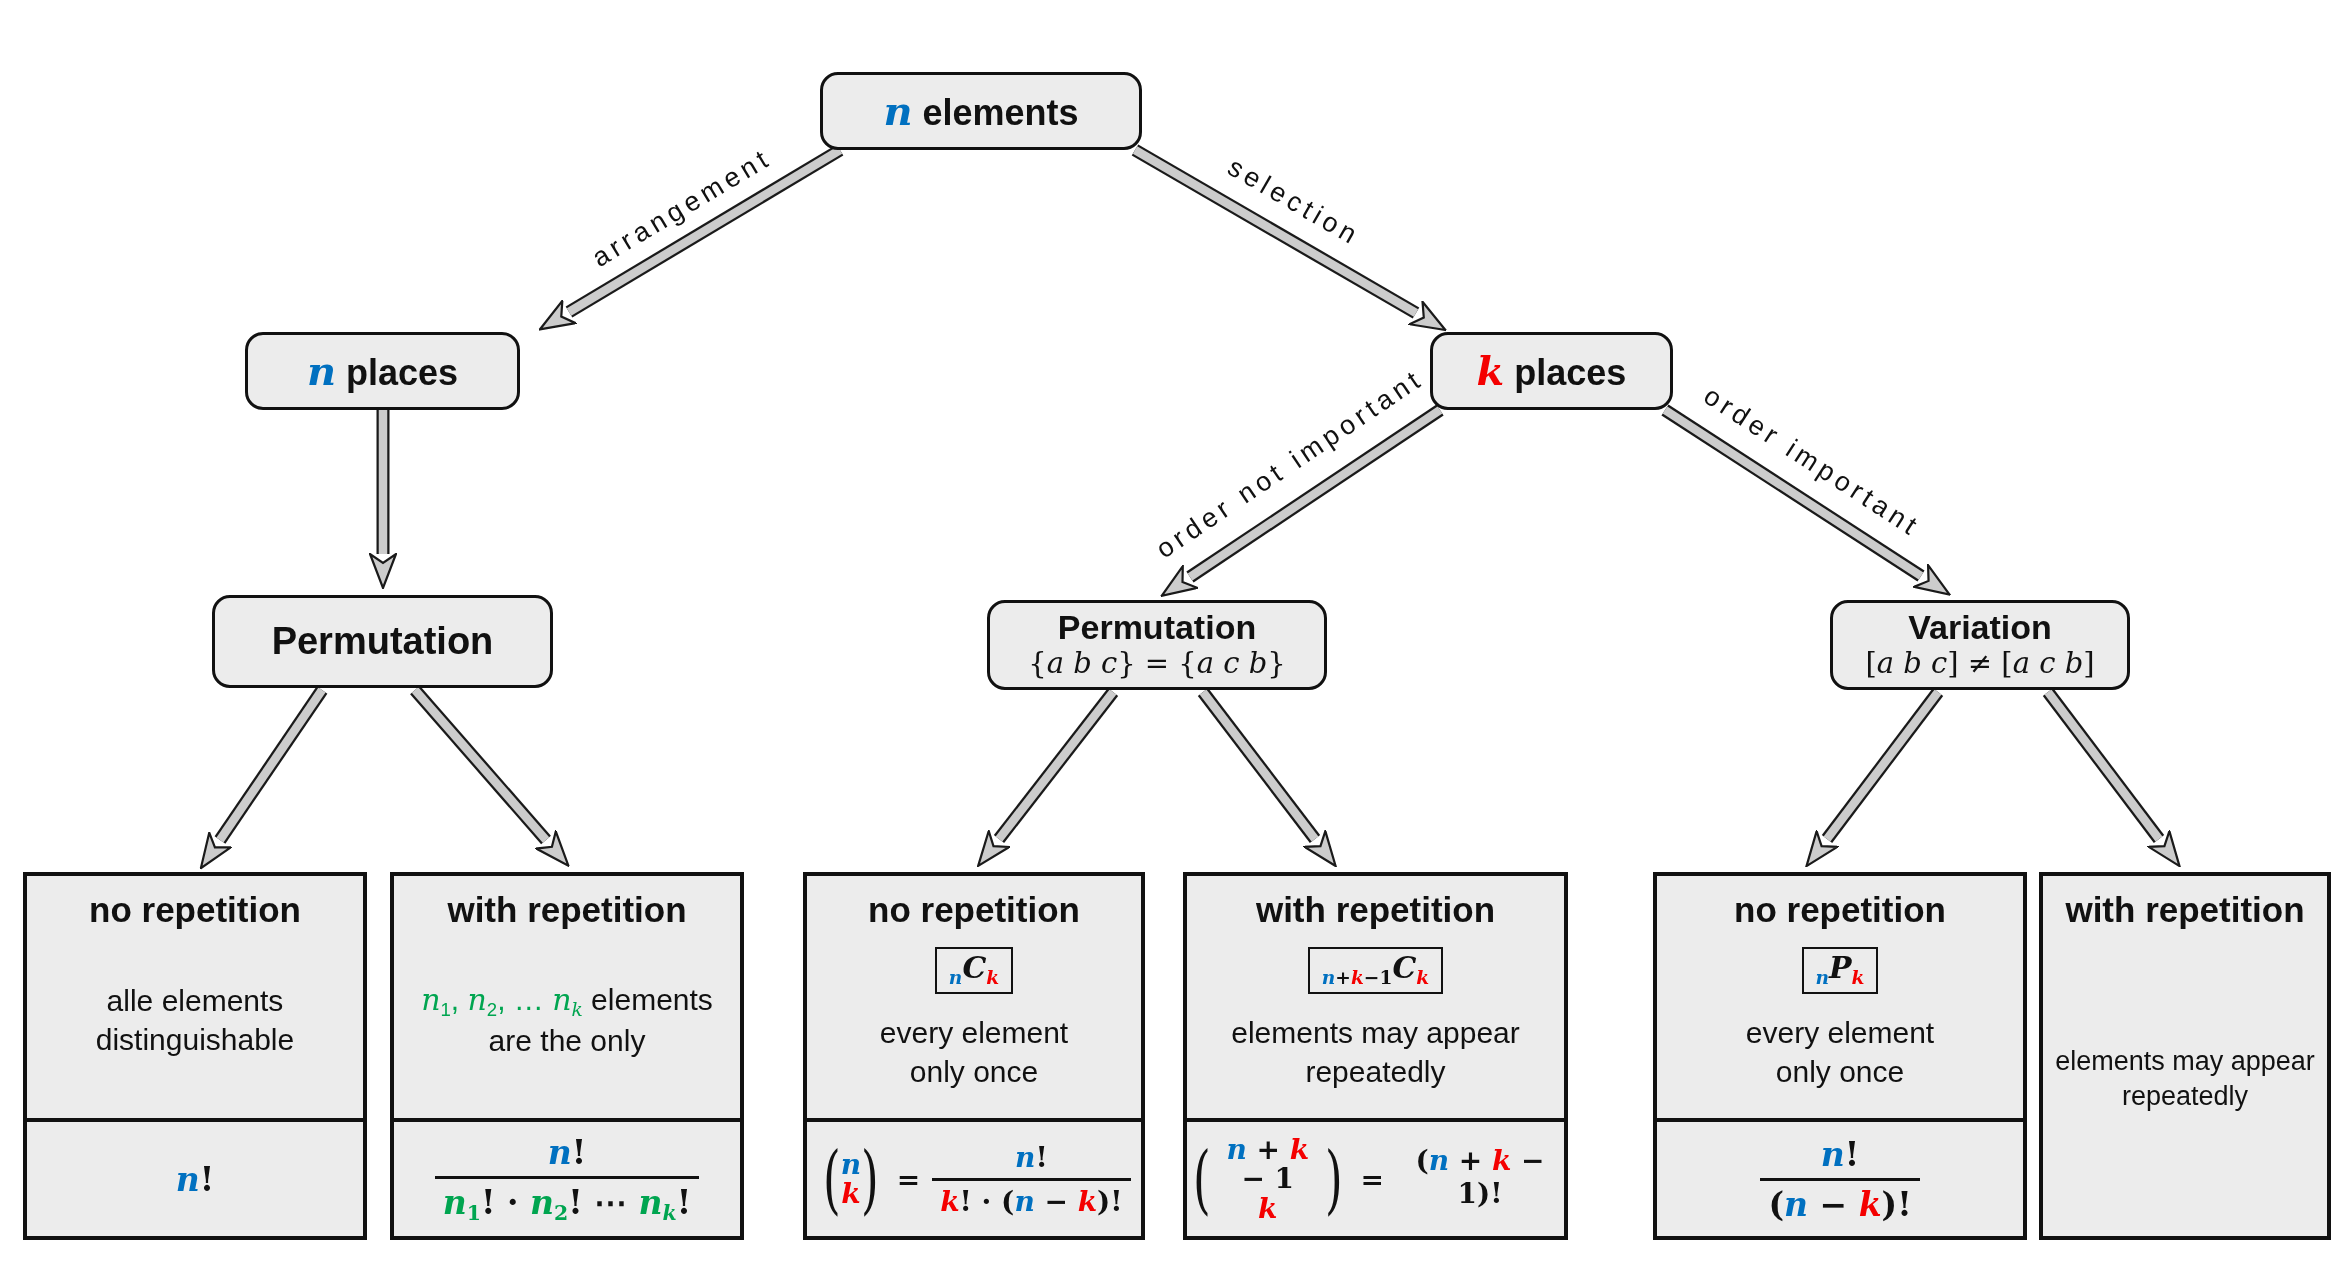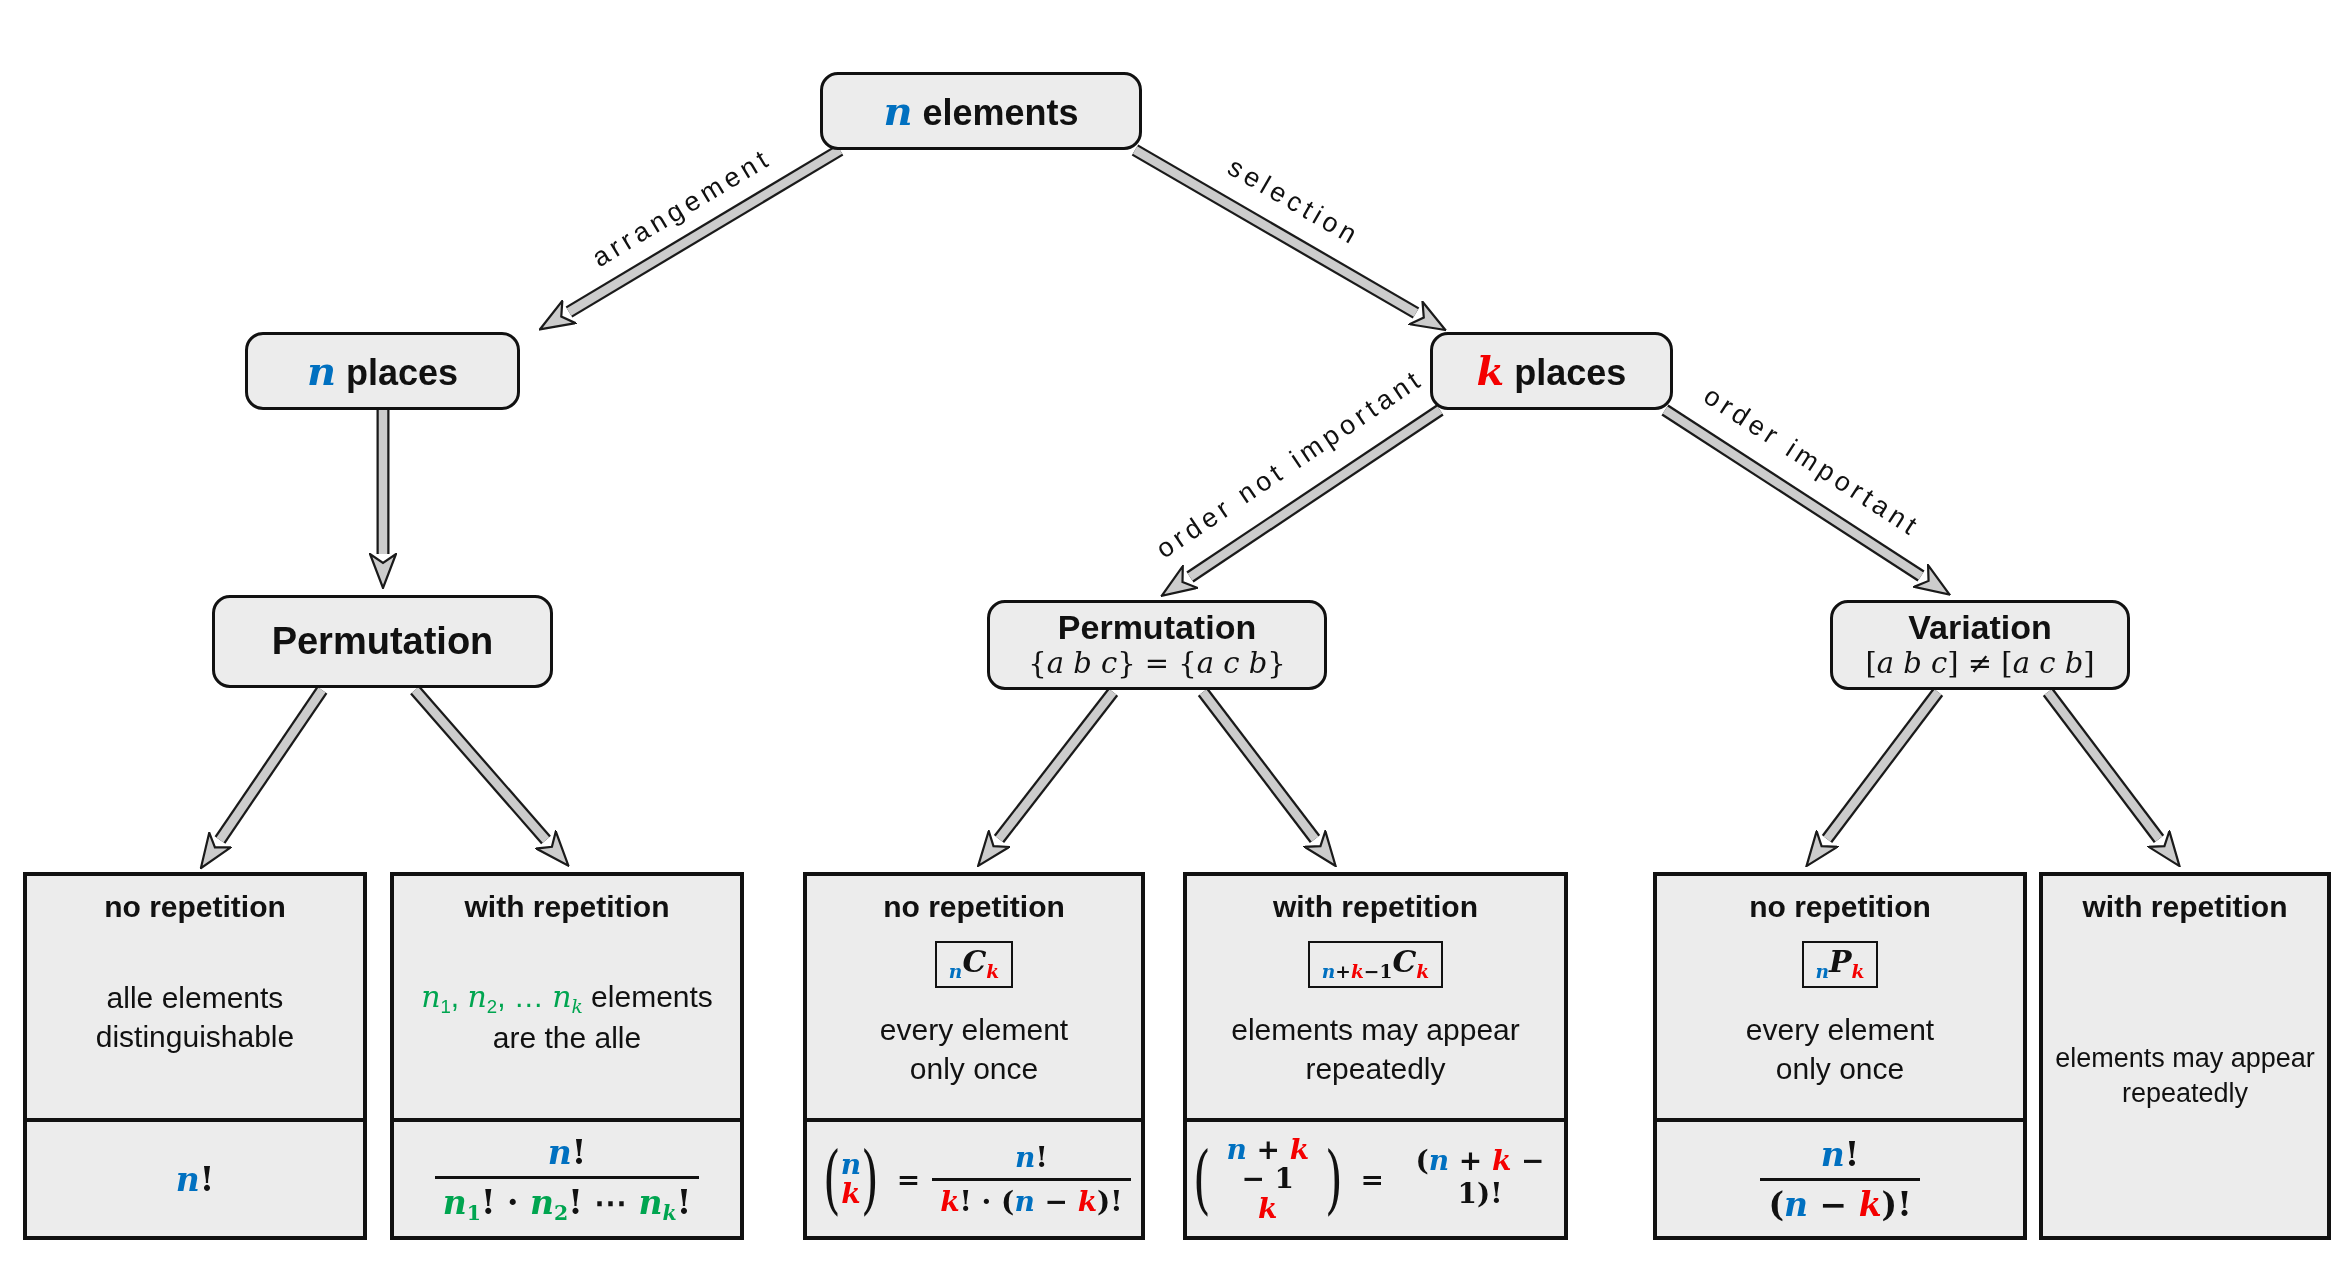--- a/index.html
+++ b/index.html
@@ -17,21 +17,21 @@
 
   .mi{font-family:"DejaVu Serif","Liberation Serif",serif;font-style:italic;}
   .sb{font-size:.62em;vertical-align:-0.3em;}
   .sp{font-size:.62em;vertical-align:.55em;}
 
   .edge-label{position:absolute;z-index:3;font-size:27px;letter-spacing:.17em;white-space:nowrap;color:#111;}
 
   .leaf{position:absolute;z-index:2;background:#ececec;border:4px solid #111;box-sizing:border-box;
         display:flex;flex-direction:column;text-align:center;}
   .leaf-top{flex:1;display:flex;flex-direction:column;align-items:center;padding:14px 6px 8px;min-height:0;}
-  .leaf-header{font-weight:bold;font-size:30px;}
+  .leaf-header{font-weight:bold;font-size:35px;}
   .badge{margin-top:17px;border:2px solid #111;padding:0 12px 3px;background:#ececec;
          font-family:"DejaVu Serif","Liberation Serif",serif;font-weight:bold;font-size:30px;line-height:1.25;}
   .desc{margin:auto 0;font-size:30px;line-height:1.3;}
   .desc div{white-space:nowrap;}
   .desc-sm{font-size:27px;}
   .leaf-formula{height:114px;border-top:4px solid #111;display:flex;align-items:center;justify-content:center;
                 font-family:"DejaVu Serif","Liberation Serif",serif;font-weight:bold;font-size:33px;}
   .f-sm{font-size:28px;}
   .frac{display:inline-flex;flex-direction:column;vertical-align:middle;text-align:center;}
   .frac .num{padding:0 8px 4px;}
@@ -141,21 +141,21 @@
     <div class="leaf-formula">
       <span><span class="mi" style="color: rgb(0, 112, 192);">n</span><span>!</span></span>
     </div>
   </div>
 
   <div class="leaf" style="left:390px;top:872px;width:354px;height:368px;">
     <div class="leaf-top">
       <div class="leaf-header">with repetition</div>
       <div class="desc">
         <div><span class="mi" style="color: rgb(0, 165, 80);">n</span><span class="sb" style="color: rgb(0, 165, 80);">1</span><span style="color: rgb(0, 165, 80);">, </span><span class="mi" style="color: rgb(0, 165, 80);">n</span><span class="sb" style="color: rgb(0, 165, 80);">2</span><span style="color: rgb(0, 165, 80);">, … </span><span class="mi" style="color: rgb(0, 165, 80);">n</span><span class="mi sb" style="color: rgb(0, 165, 80);">k</span><span> elements</span></div>
-        <div><span>are the alle</span></div>
+        <div><span>are the only</span></div>
       </div>
     </div>
     <div class="leaf-formula">
       <span class="frac">
           <span class="num"><span class="mi" style="color: rgb(0, 112, 192);">n</span><span>!</span></span>
           <span class="den"><span class="mi" style="color: rgb(0, 165, 80);">n</span><span class="sb" style="color: rgb(0, 165, 80);">1</span><span>! · </span><span class="mi" style="color: rgb(0, 165, 80);">n</span><span class="sb" style="color: rgb(0, 165, 80);">2</span><span>! ⋯ </span><span class="mi" style="color: rgb(0, 165, 80);">n</span><span class="mi sb" style="color: rgb(0, 165, 80);">k</span><span>!</span></span>
         </span>
     </div>
   </div>
 

